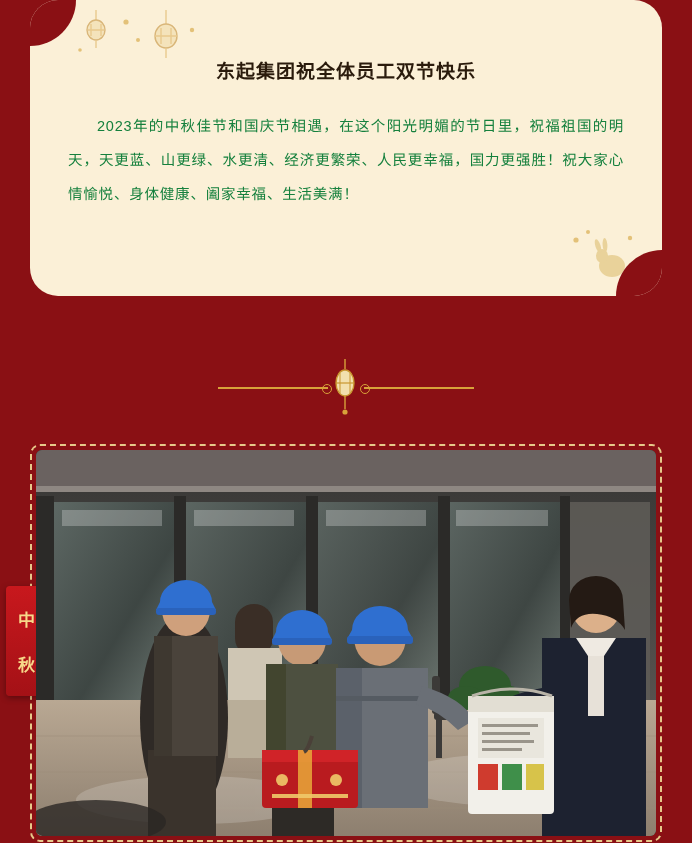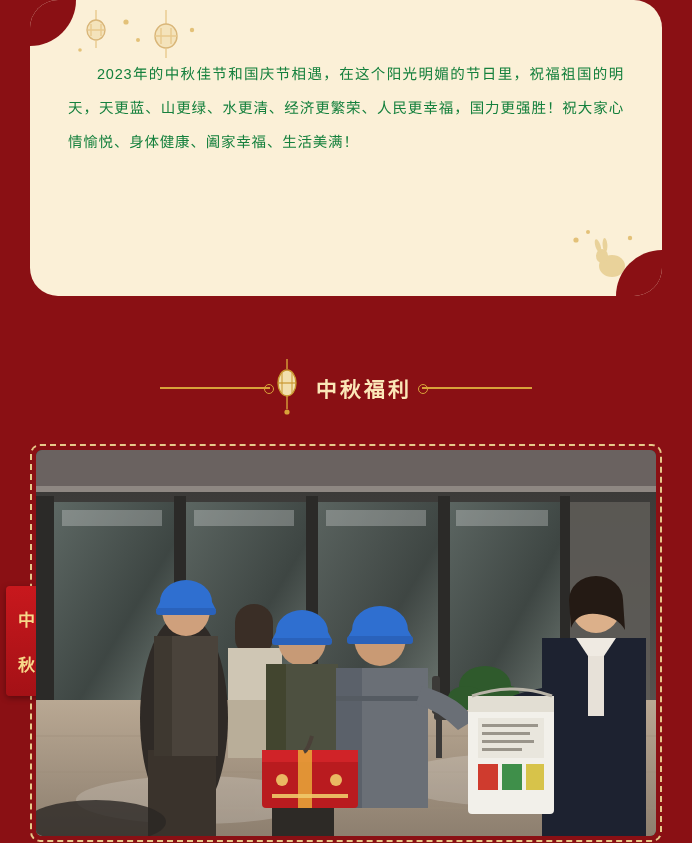--- a/index.html
+++ b/index.html
@@ -210,40 +210,40 @@
           <ellipse cx="34" cy="26" rx="6" ry="7"></ellipse>
           <ellipse cx="30" cy="16" rx="2.6" ry="7" transform="rotate(-18 30 16)"></ellipse>
           <ellipse cx="37" cy="15" rx="2.4" ry="7" transform="rotate(-4 37 15)"></ellipse>
         </g>
         <circle cx="8" cy="10" r="2.6" fill="#e3c178"></circle>
         <circle cx="20" cy="2" r="2" fill="#e3c178"></circle>
         <circle cx="62" cy="8" r="2.2" fill="#e3c178"></circle>
       </svg>
     </div>
 
+    <h1 class="card-title">东起集团祝全体员工双节快乐</h1>
     <p class="card-body">2023年的中秋佳节和国庆节相遇，在这个阳光明媚的节日里，祝福祖国的明天，天更蓝、山更绿、水更清、经济更繁荣、人民更幸福，国力更强胜！祝大家心情愉悦、身体健康、阖家幸福、生活美满！</p>
   </div>
 </div>
 
 <div class="section-head">
   <span class="rule left"></span>
 
   <span class="lantern-mark">
     <svg width="34" height="58" viewBox="0 0 34 58" fill="none">
       <line x1="17" y1="0" x2="17" y2="10" stroke="#d8a23a" stroke-width="1.4"></line>
       <ellipse cx="17" cy="24" rx="9" ry="13" fill="#f2e0ae" stroke="#c8962f" stroke-width="1.4"></ellipse>
       <line x1="8" y1="24" x2="26" y2="24" stroke="#c8962f" stroke-width="1.2"></line>
       <line x1="12" y1="14" x2="12" y2="34" stroke="#c8962f" stroke-width="1"></line>
       <line x1="22" y1="14" x2="22" y2="34" stroke="#c8962f" stroke-width="1"></line>
       <line x1="17" y1="37" x2="17" y2="50" stroke="#d8a23a" stroke-width="1.4"></line>
       <circle cx="17" cy="53" r="2.6" fill="#d8a23a"></circle>
     </svg>
   </span>
 
-  <span class="section-title">中秋福利</span>
   <span class="rule right"></span>
 </div>
 
 <div class="photo-frame">
 
   <div class="side-tag">
     <span>中</span>
     <span>秋</span>
   </div>
 

